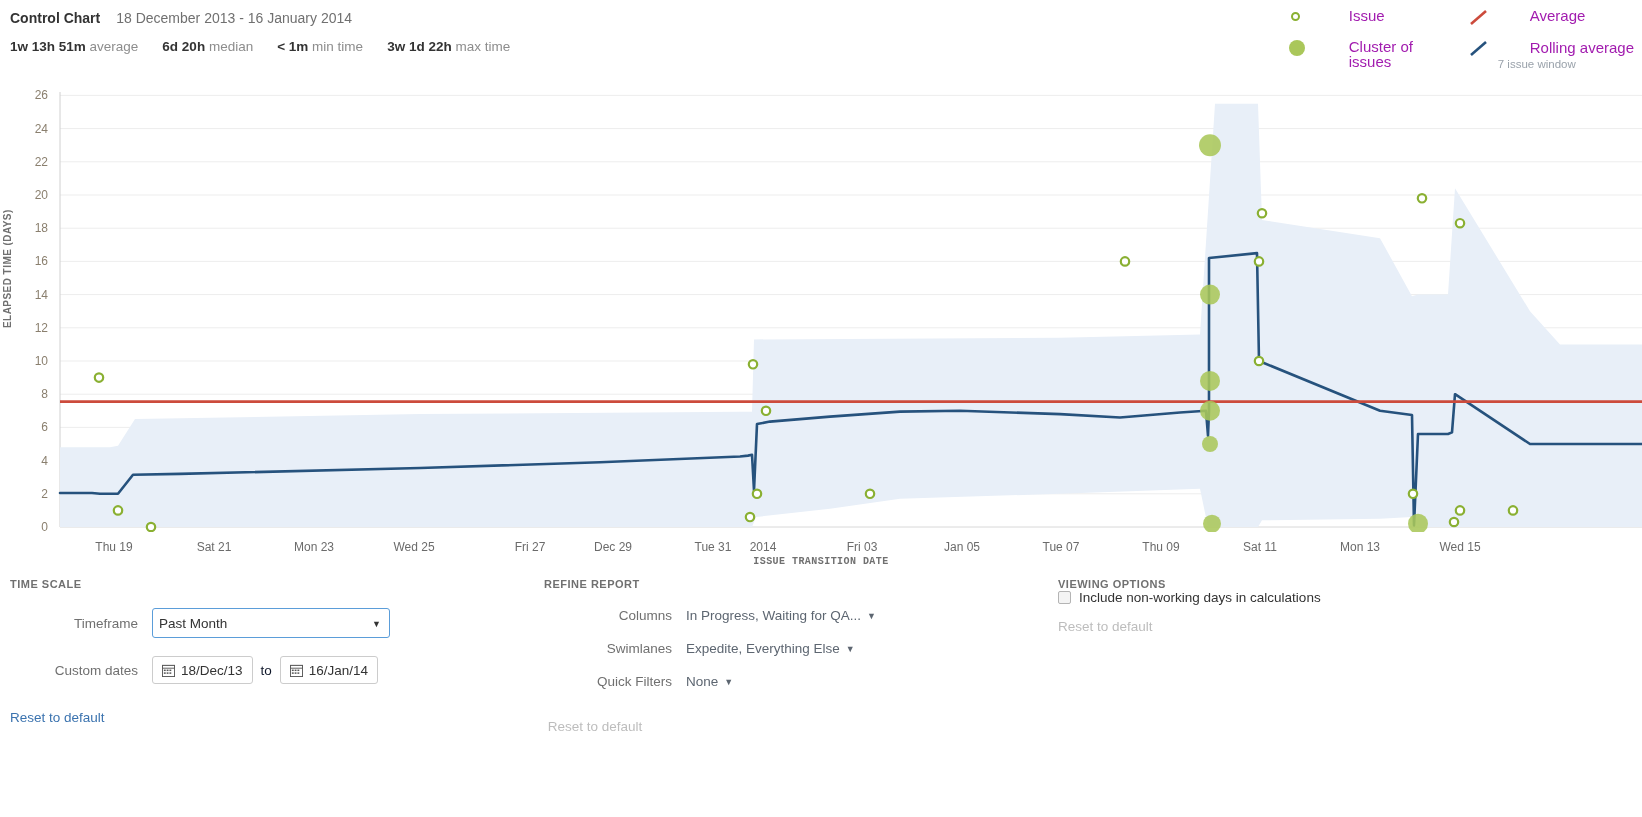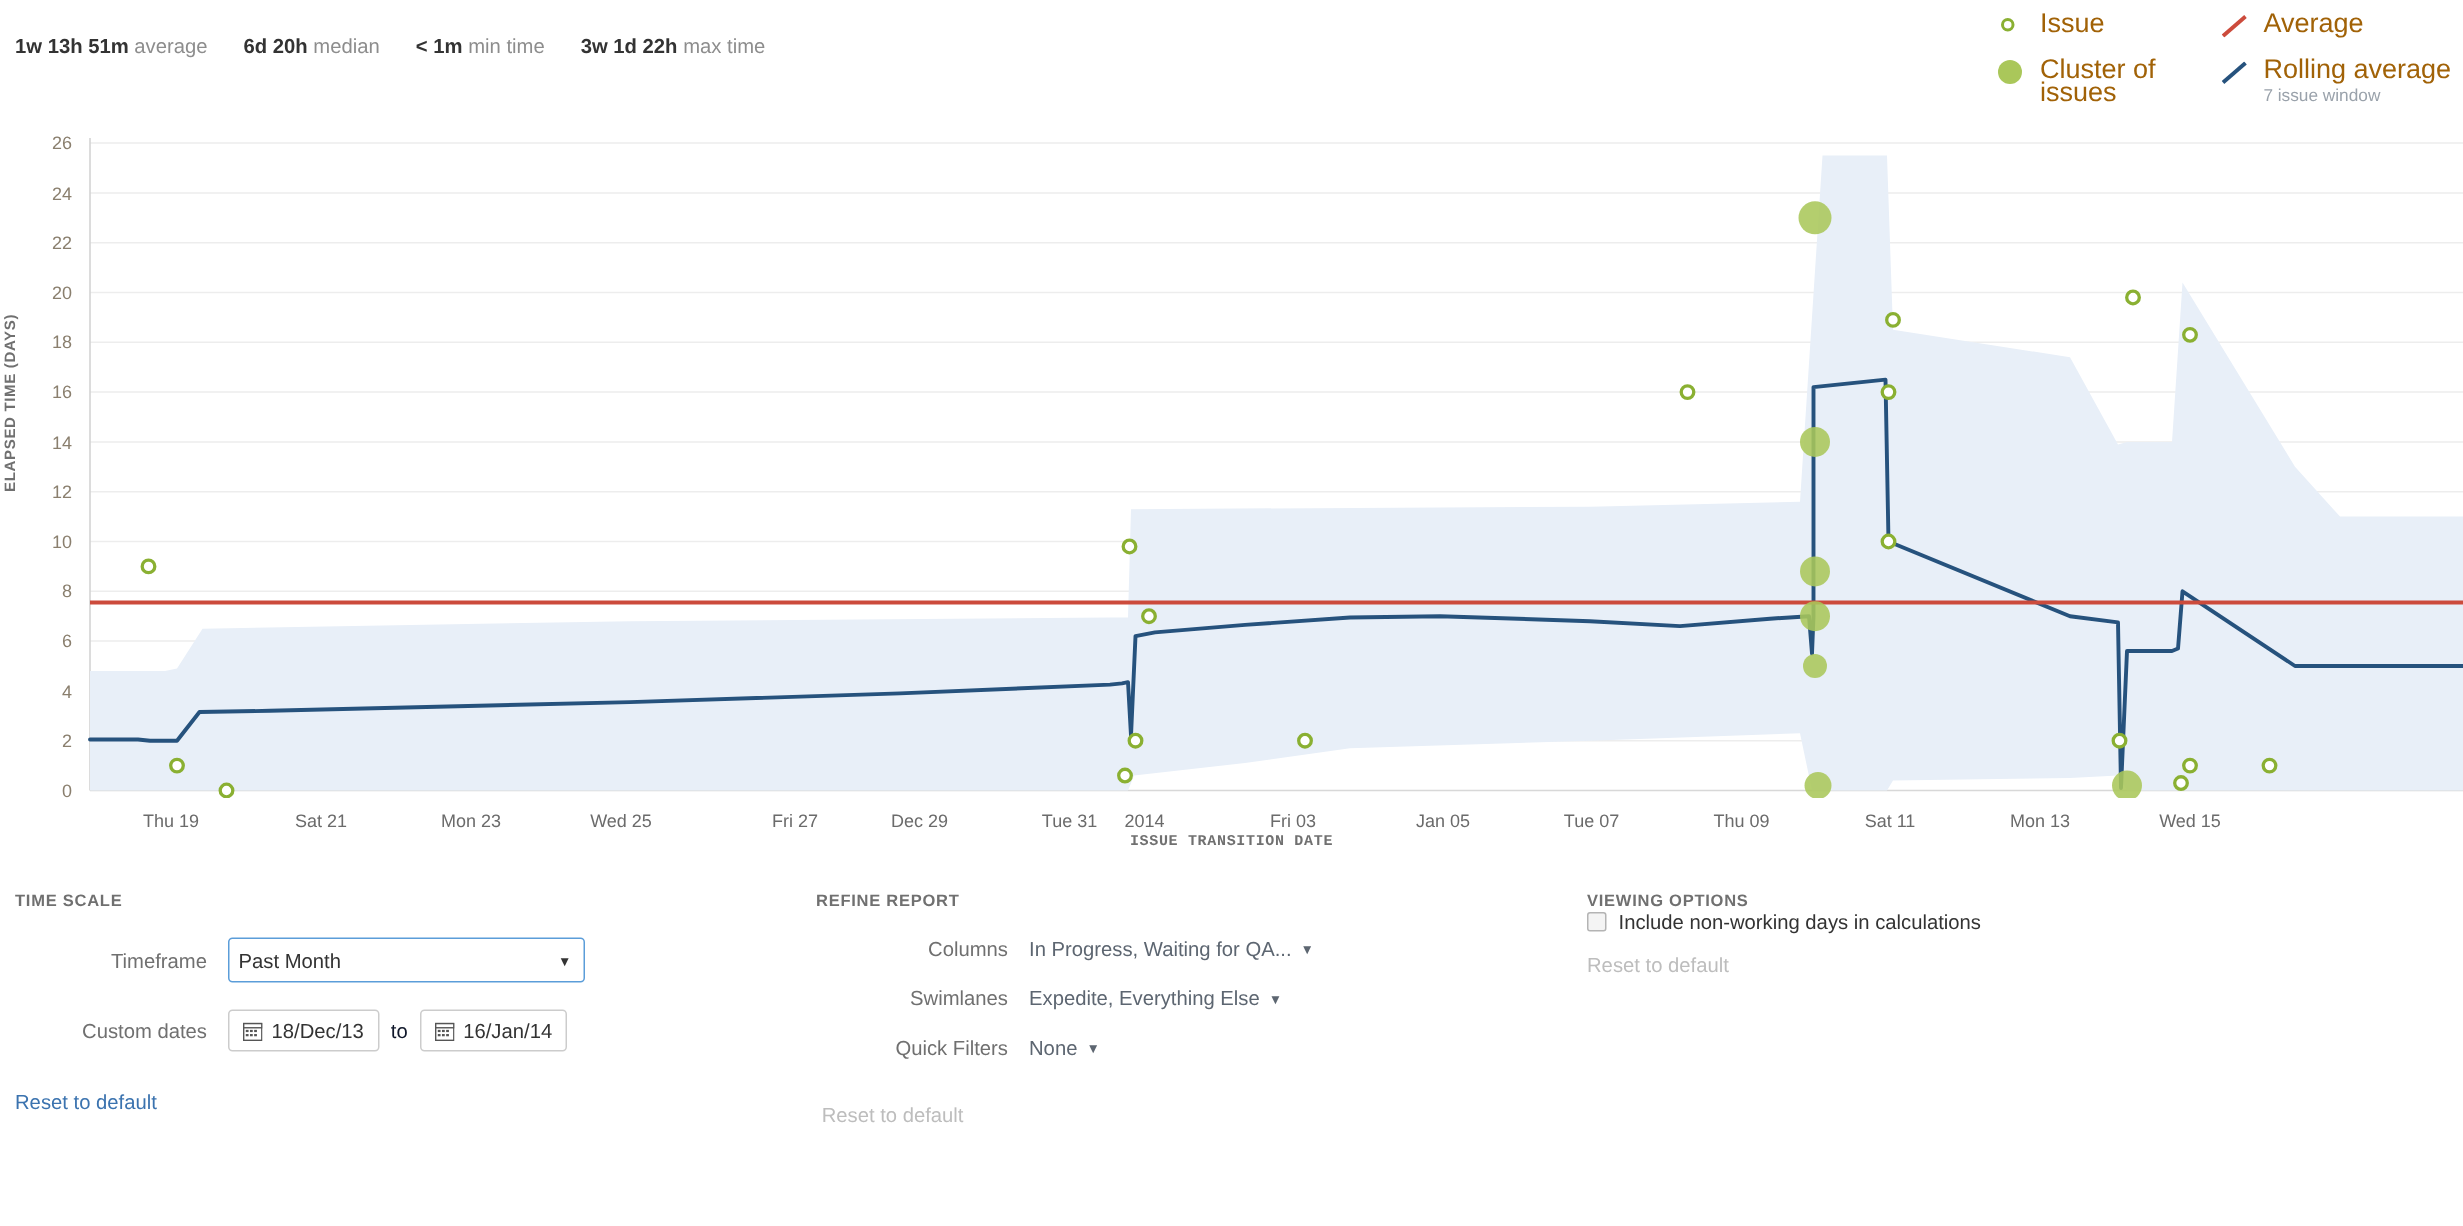--- a/index.html
+++ b/index.html
@@ -18,21 +18,21 @@
   .date-range { font-size:14px; color:#707070; }
 
   .stats-row { display:flex; align-items:baseline; gap:24px; margin-top:13px; }
   .stat { font-size:13.5px; color:#8d8d8d; white-space:nowrap; }
   .stat b { color:#333; font-weight:bold; }
 
   
   .legend { position:absolute; right:8px; top:8px; display:flex; gap:36px; }
   .legend-col { display:flex; flex-direction:column; gap:14px; }
   .legend-item { display:flex; align-items:flex-start; gap:11px; }
-  .legend-label { font-size:18px; color:#a16207; line-height:15px; max-width:84px; }
+  .legend-label { font-size:15px; color:#a21caf; line-height:15px; max-width:84px;margin-left:32px; }
   .legend-sub { font-size:11.5px; color:#9aa2ab; line-height:14px; display:block; }
   .mk { width:18px; height:16px; flex:0 0 18px; position:relative; margin-top:1px; }
   .mk-ring { width:9px; height:9px; border-radius:50%; border:2.4px solid #8ab032;
              background:#fff; position:absolute; left:3px; top:3px; }
   .mk-dot  { width:16px; height:16px; border-radius:50%; background:#aac75a;
              position:absolute; left:1px; top:0px; }
   .mk-line { position:absolute; left:1px; top:1px; width:17px; height:15px; }
 
   
   .chart-wrap { position:absolute; left:0; top:92px; width:1642px; height:490px; }
@@ -45,21 +45,21 @@
     position:absolute; left:0; top:464px; width:1642px; text-align:center;
     font-size:10px; letter-spacing:.45px; color:#707070; font-weight:bold;font-family:Liberation Mono, monospace;
   }
   .y-lab { position:absolute; right:0; font-size:12px; color:#8a7f6e;
            text-align:right; width:34px; line-height:12px; }
   .x-lab { position:absolute; font-size:12px; color:#6b6b6b; text-align:center;
            transform:translateX(-50%); white-space:nowrap; }
   svg.plot { position:absolute; left:0; top:0; }
 
   
-  .controls { position:absolute; left:0; top:595px; width:1642px; height:222px; }
+  .controls { position:absolute; left:0; top:578px; width:1642px; height:222px; }
   .col-ts { position:absolute; left:10px; top:0; width:520px; }
   .col-rr { position:absolute; left:544px; top:0; width:500px; }
   .col-vo { position:absolute; left:1058px; top:0; width:560px; }
   .sect-h { font-size:11px; font-weight:bold; letter-spacing:.5px; color:#707070;
             text-transform:uppercase; }
 
   .frow { display:flex; align-items:center; margin-top:18px; }
   .flabel { font-size:13.5px; color:#707070; text-align:right; }
   .ts .flabel { width:128px; margin-right:14px; }
   .rr .flabel { width:128px; margin-right:14px; }
@@ -93,20 +93,24 @@
 
   .reset-link { display:block; font-size:13.5px; color:#3b73af;
                 text-decoration:none; margin-top:26px; cursor:pointer; }
   .reset-dis { display:block; font-size:13.5px; color:#bdbdbd; margin-top:14px; }
   .reset-rr { margin-top:30px; }
 </style>
 </head>
 <body>
 
 <div class="header">
+  <div class="title-row">
+    <span class="chart-title">Control Chart</span>
+    <span class="date-range">18 December 2013 - 16 January 2014</span>
+  </div>
   <div class="stats-row">
     <span class="stat"><b>1w 13h 51m</b> <span>average</span></span>
     <span class="stat"><b>6d 20h</b> <span>median</span></span>
     <span class="stat"><b>&lt; 1m</b> <span>min time</span></span>
     <span class="stat"><b>3w 1d 22h</b> <span>max time</span></span>
   </div>
 </div>
 
 <div class="legend">
   <div class="legend-col">

